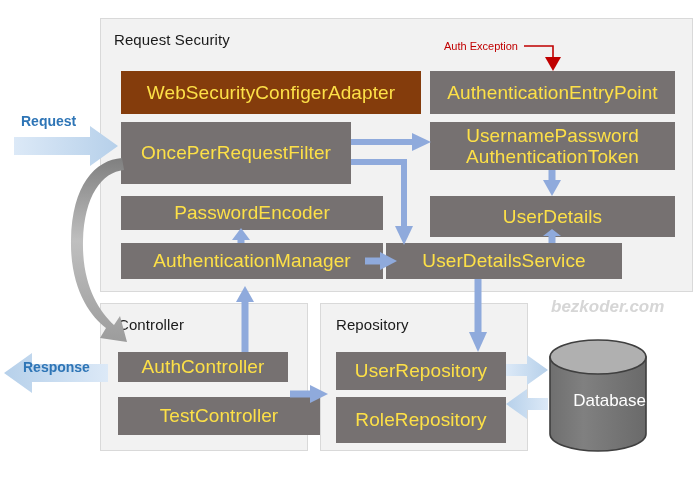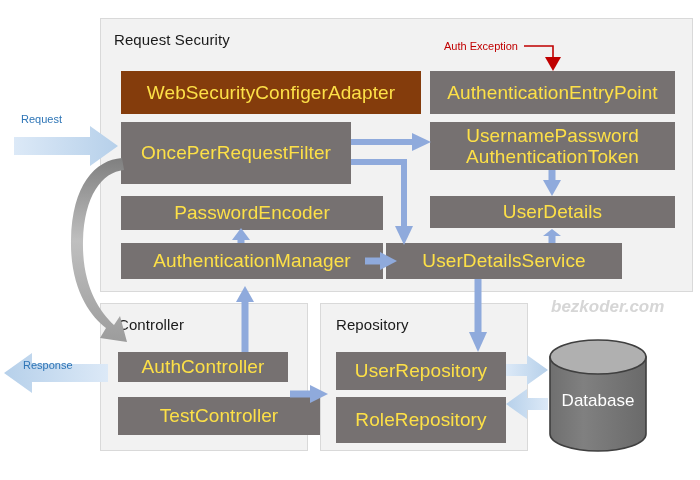--- a/index.html
+++ b/index.html
@@ -49,41 +49,41 @@
   }
   .box.brown {
     background: #843C0C;
   }
   .label {
     position: absolute;
     white-space: nowrap;
   }
   .label-blue {
     color: #2E75B6;
-    font-size: 11px;
-    font-weight: normal;
+    font-size: 14px;
+    font-weight: bold;
   }
   .label-red {
     color: #C00000;
     font-size: 11px;
   }
   .watermark {
     position: absolute;
     color: #d6d6d6;
     font-size: 17px;
     font-style: italic;
     font-weight: bold;
     white-space: nowrap;
   }
   .db-label {
     position: absolute;
     color: #ffffff;
     font-size: 17px;
     white-space: nowrap;
-    text-align: center;
+    text-align: right;
   }
   svg { position: absolute; left: 0; top: 0; overflow: visible; }
 </style>
 </head>
 <body>
 
 <div id="canvas">
 
   <div class="panel" style="left:100px; top:18px; width:593px; height:274px;"></div>
   <div class="panel-title" style="left:114px; top:31px;">Request Security</div>
@@ -94,21 +94,21 @@
 
   <div class="box" style="left:121px; top:122px; width:230px; height:62px;">OncePerRequestFilter</div>
 
   <div class="box" style="left:430px; top:122px; width:245px; height:48px; flex-direction:column;">
     <span>UsernamePassword</span>
     <span>AuthenticationToken</span>
   </div>
 
   <div class="box" style="left:121px; top:196px; width:262px; height:34px;">PasswordEncoder</div>
 
-  <div class="box" style="left:430px; top:196px; width:245px; height:32px;">UserDetails</div>
+  <div class="box" style="left:430px; top:196px; width:245px; height:41px;">UserDetails</div>
 
   <div class="box" style="left:121px; top:243px; width:262px; height:36px;">AuthenticationManager</div>
 
   <div class="box" style="left:386px; top:243px; width:236px; height:36px;">UserDetailsService</div>
 
   <div class="panel" style="left:100px; top:303px; width:208px; height:148px;"></div>
   <div class="panel-title" style="left:118px; top:316px;">Controller</div>
 
   <div class="box" style="left:118px; top:352px; width:170px; height:30px;">AuthController</div>
   <div class="box" style="left:118px; top:397px; width:202px; height:38px;text-align:center;">TestController</div>

